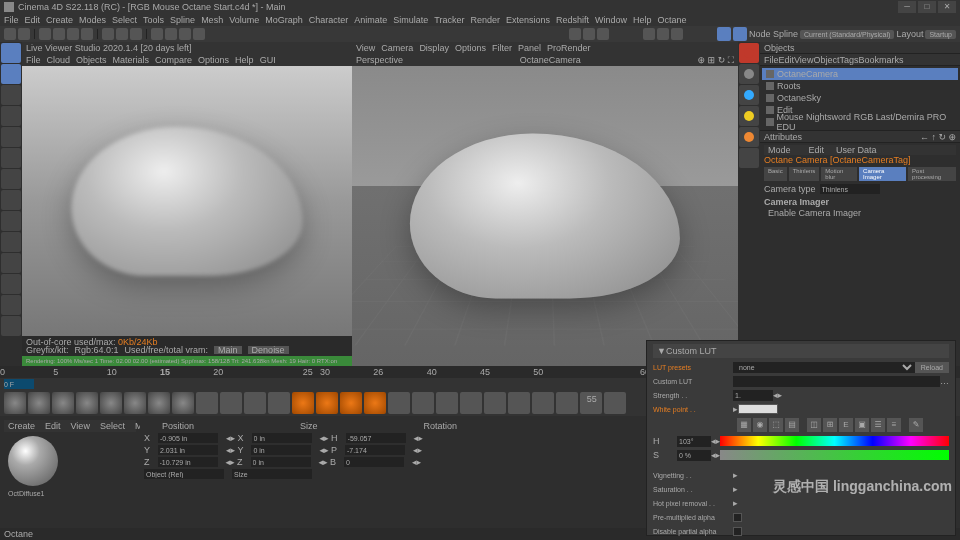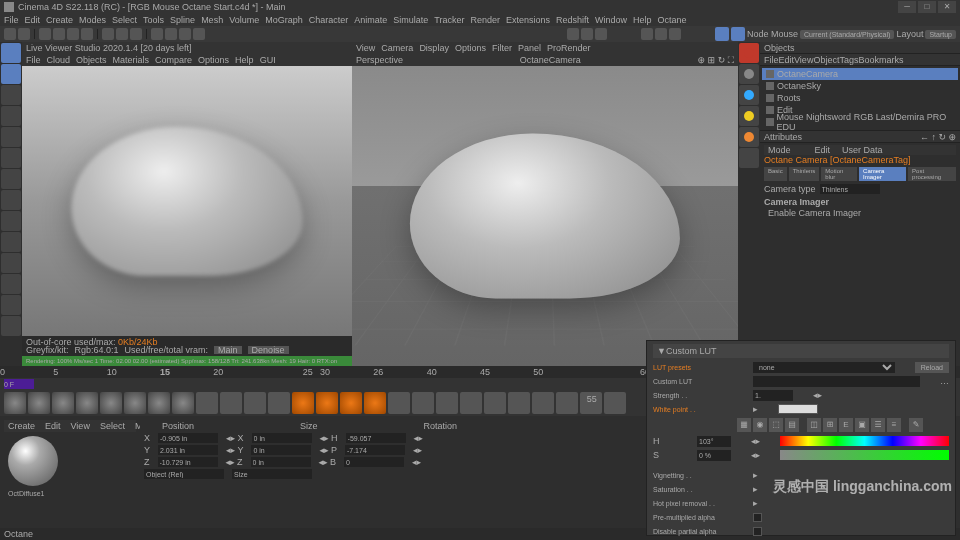--- a/index.html
+++ b/index.html
@@ -54,21 +54,21 @@
 .palrow .ico.o{background:radial-gradient(circle,#ec7816,#a04800)}
 .palrow .ico.d{background:radial-gradient(circle,#888,#444)}
 .coord{flex:1;padding:4px;background:#2e2e2e;font-size:7px}
 .coord .r{display:flex;gap:8px;height:12px;align-items:center}
 .coord input{background:#222;border:none;color:#aaa;width:60px;height:10px;font-size:7px;padding:0 2px}
 .matp{width:140px;background:#2e2e2e;padding:4px}
 .matball{width:50px;height:50px;background:radial-gradient(circle at 35% 30%,#fff,#aaa 30%,#555);border-radius:50%;margin:4px}
 .panel{position:absolute;right:4px;bottom:4px;width:310px;height:196px;background:#3a3a3a;border:1px solid #222;z-index:10}
 .panel .sec{padding:3px 6px;font-size:7px}
 .panel .sech{background:#444;padding:2px 4px;margin-bottom:2px}
-.panel .row{display:flex;align-items:center;height:14px;gap:20px}
+.panel .row{display:flex;align-items:center;height:14px;gap:0}
 .panel .lbl{width:80px;font-size:7px}
 .panel .lbl.o{color:#e67e22}
 .panel select,.panel input{background:#222;border:none;color:#aaa;font-size:7px;height:11px;padding:0 2px}
 .panel .btn{background:#555;padding:2px 6px;font-size:7px}
 .panel .chk{width:9px;height:9px;background:#222;border:1px solid #555}
 .panel .sw{width:40px;height:10px;background:#ddd;border:1px solid #555}
 .panel .hue{height:10px;background:linear-gradient(90deg,red,yellow,lime,cyan,blue,magenta,red);flex:1}
 .panel .sat{height:10px;background:linear-gradient(90deg,#888,#0f0);flex:1}
 .panel .icorow{display:flex;gap:2px;margin:2px 0}
 .panel .icorow span{width:14px;height:14px;background:#555;font-size:8px;text-align:center;line-height:14px}
@@ -132,21 +132,21 @@
     <div class="ico"></div>
     <div class="ico"></div>
     <div class="ico"></div>
     <span style="width:30px"></span>
     <div class="ico"></div>
     <div class="ico"></div>
     <div class="ico"></div>
     <span style="width:30px"></span>
     <div class="gear"></div>
     <div class="gear"></div>
-    <span>Node Mouse</span>
+    <span>Node Spline</span>
     <span class="tag">Current (Standard/Physical)</span>
     <span>Layout</span>
     <span class="tag">Startup</span>
   </div>
 </div>
 
 <div class="main">
   <div class="ltool" id="ltool">
       <div class="t a"></div>
       <div class="t a"></div>
@@ -246,42 +246,42 @@
         <span>Tags</span>
         <span>Bookmarks</span>
       </div>
     <div class="tree" id="tree">
         <div class="row sel">
           <span class="sq"></span>
           <span>OctaneCamera</span>
         </div>
         <div class="row">
           <span class="sq"></span>
-          <span>OctaneSky</span>
+          <span>Roots</span>
         </div>
         <div class="row">
           <span class="sq"></span>
-          <span>Roots</span>
+          <span>OctaneSky</span>
         </div>
         <div class="row">
           <span class="sq"></span>
           <span>Edit</span>
         </div>
         <div class="row">
           <span class="sq"></span>
           <span>Mouse Nightsword RGB Last/Demira PRO EDU</span>
         </div>
       </div>
     <div class="attr">
       <div class="panh" style="margin:-4px -4px 2px">
           <span>Attributes</span>
           <span style="margin-left:auto">← ↑ ↻ ⊕</span>
         </div>
       <div class="vwh" id="attrmenus" style="height:10px">
-          <span style="margin-right: 18px;">Mode</span>
+          <span style="margin-right: 12px;">Mode</span>
           <span style="margin-right: 6px;">Edit</span>
           <span style="margin-right: 12px;">User Data</span>
         </div>
       <div style="color:#e67e22">Octane Camera [OctaneCameraTag]</div>
       <div class="tabs" id="attrtabs">
           <span class="tab">Basic</span>
           <span class="tab">Thinlens</span>
           <span class="tab">Motion blur</span>
           <span class="tab a">Camera Imager</span>
           <span class="tab">Post processing</span>
@@ -314,21 +314,21 @@
       <span style="left: 55.5556%;">50</span>
       <span style="left: 61.1111%; margin-top: 27px;">55</span>
       <span style="left: 66.6667%;">60</span>
       <span style="left: 72.2222%;">65</span>
       <span style="left: 77.7778%;">70</span>
       <span style="left: 83.3333%;">75</span>
       <span style="left: 88.8889%;">80</span>
       <span style="left: 94.4444%;">85</span>
     </div>
   <div style="height:12px;display:flex;align-items:center;gap:2px;padding:0 4px">
-    <input style="width: 30px; background: #4c1d95; border: none; height: 10px; font-size: 7px;" value="0 F">
+    <input style="width: 30px; background: #0c4a6e; border: none; height: 10px; font-size: 7px;" value="0 F">
     <div style="flex:1"></div>
     <span>⏮</span>
     <span>◀</span>
     <span>▶</span>
     <span>⏭</span>
     <span style="color:#c33">●</span>
     <span>◆</span>
     <input style="width: 30px; background: rgb(34, 34, 34); border: none; height: 10px; font-size: 7px;" value="90 F">
   </div>
 </div>

